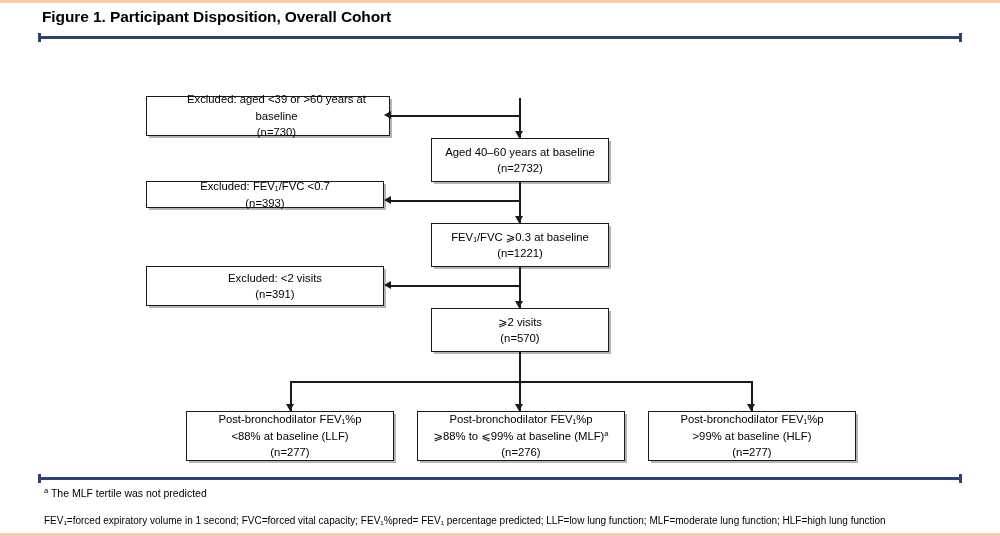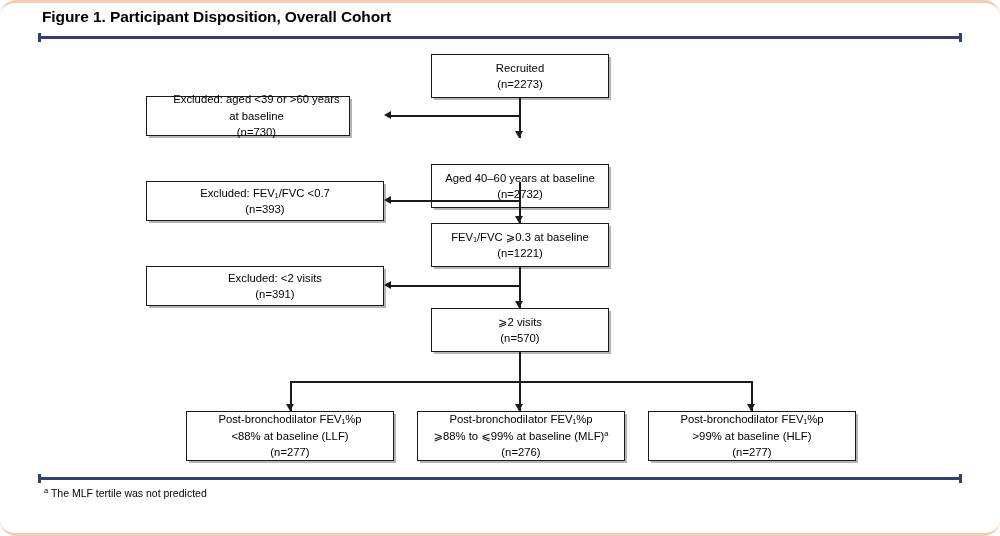--- a/index.html
+++ b/index.html
@@ -16,21 +16,20 @@
   }
   #page {
     position: absolute;
     left: 0; top: 0;
     width: 1000px;
     height: 536px;
     background: #ffffff;
     border-top: 3px solid #f8cbad;
     border-bottom: 3px solid #f8cbad;
     box-sizing: border-box;
-    border-radius: 16px;
   }
   
   #fig-title {
     position: absolute;
     left: 42px;
     top: 5px;
     font-size: 15.5px;
     font-weight: bold;
     color: #000000;
     letter-spacing: -0.1px;
@@ -70,27 +69,27 @@
     text-align: center;
     font-size: 11.3px;
     color: #000000;
     line-height: 1.45;
   }
   .box .inner { padding: 0 6px; }
   sup.note { font-size: 7.5px; vertical-align: baseline; position: relative; top: -4px; }
 
   
   #box-recruited   { left: 431px; top: 51px;  width: 178px; height: 44px; }
-  #box-aged        { left: 431px; top: 135px; width: 178px; height: 44px; margin-top: 26px; }
+  #box-aged        { left: 431px; top: 135px; width: 178px; height: 44px; }
   #box-fevfvc      { left: 431px; top: 220px; width: 178px; height: 44px; }
   #box-visits      { left: 431px; top: 305px; width: 178px; height: 44px; }
 
   
-  #box-excl-age    { left: 146px; top: 93px;  width: 204px; height: 40px; padding-left: 17px; }
-  #box-excl-fev    { left: 146px; top: 178px; width: 238px; height: 40px; }
+  #box-excl-age    { left: 146px; top: 93px;  width: 244px; height: 40px; padding-left: 17px; }
+  #box-excl-fev    { left: 146px; top: 178px; width: 238px; height: 27px; }
   #box-excl-visits { left: 146px; top: 263px; width: 238px; height: 40px; padding-left: 20px; }
 
   
   #box-llf { left: 186px; top: 408px; width: 208px; height: 50px; }
   #box-mlf { left: 417px; top: 408px; width: 208px; height: 50px; }
   #box-hlf { left: 648px; top: 408px; width: 208px; height: 50px; }
 
   
   .vline {
     position: absolute;
@@ -164,26 +163,20 @@
 </head>
 <body>
 
 <div id="page" style="border-top-color: rgb(248, 203, 173); border-bottom-color: rgb(248, 203, 173);">
 
   <div id="fig-title">Figure 1. Participant Disposition, Overall Cohort</div>
 
   <div class="rule" id="rule-top" style="background: rgb(46, 66, 114);"></div>
   <div class="rule" id="rule-bottom" style="background: rgb(46, 66, 114);"></div>
 
-  <div class="box" id="box-recruited">
-    <div class="inner">
-      <span>Recruited</span><br>
-      <span>(n=2273)</span>
-    </div>
-  </div>
 
   <div class="box" id="box-aged">
     <div class="inner">
       <span>Aged 40–60 years at baseline</span><br>
       <span>(n=2732)</span>
     </div>
   </div>
 
   <div class="box" id="box-fevfvc">
     <div class="inner">
@@ -267,14 +260,15 @@
 
   <div class="arrow-down" id="ab-left"></div>
   <div class="arrow-down" id="ab-mid"></div>
   <div class="arrow-down" id="ab-right"></div>
 
   <div class="footnote" id="footnote-a">
     <sup>a</sup>
     <span>The MLF tertile was not predicted</span>
   </div>
 
+  <div class="footnote" id="footnote-abbrev">FEV₁=forced expiratory volume in 1 second; FVC=forced vital capacity; FEV₁%pred= FEV₁ percentage predicted; LLF=low lung function; MLF=moderate lung function; HLF=high lung function</div>
 
 </div>
 
 </body></html>

